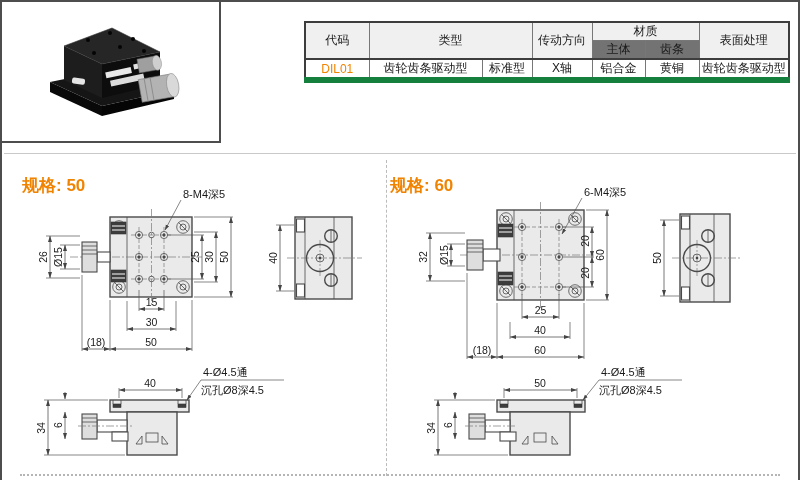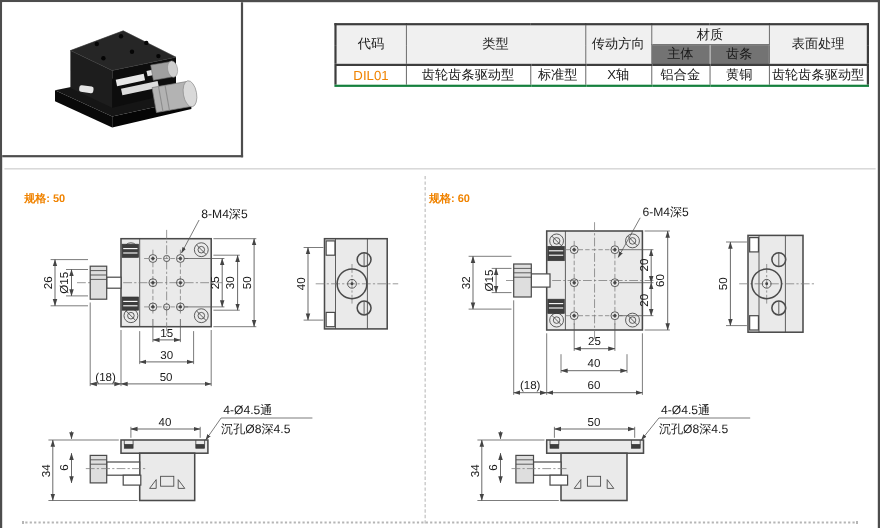--- a/index.html
+++ b/index.html
@@ -14,29 +14,29 @@
 
   
   table.spec{position:absolute;left:302px;top:19px;border-collapse:collapse;
              font-size:12px;color:#1a1a1a;table-layout:fixed;}
   table.spec th,table.spec td{border:1px solid #777;padding:0 2px;text-align:center;
              font-weight:normal;white-space:nowrap;overflow:hidden;}
   table.spec{border:2px solid #3d3d3d;}
   table.spec tr.h1 th{height:16px;background:#f0f0f0;}
   table.spec tr.h2 th{height:13px;background:#737373;}
   table.spec tr.d td{height:15px;background:#fff;border-top:2px solid #3d3d3d;
-             border-bottom:2px solid #15803d;}
+             border-bottom:6px solid #15803d;}
   td.code{color:#f08300;font-weight:bold;}
 
   
   .hdiv{position:absolute;left:2px;right:2px;top:151px;border-top:1px solid #c9c9c9;}
   .vdash{position:absolute;left:384px;top:158px;height:316px;border-left:1px dashed #bbbbbb;}
   .bdots{position:absolute;left:18px;right:18px;top:472px;border-top:2px dotted #b5b5b5;}
 
-  .spec-title{position:absolute;top:172px;font-size:10px;font-weight:bold;color:#f08300;}
+  .spec-title{position:absolute;top:172px;font-size:17px;font-weight:bold;color:#f08300;}
   #t50{left:20px;} #t60{left:388px;}
 
   svg.drawing{position:absolute;overflow:visible;}
   #d50{left:30px;top:180px;} #d60{left:400px;top:180px;}
 
   
   .pl{fill:#eaeaea;stroke:#4a4a4a;stroke-width:1.4;}
   .ln{fill:none;stroke:#4a4a4a;stroke-width:1.4;}
   .tn{fill:none;stroke:#4a4a4a;stroke-width:0.8;}
   .wh{fill:#ffffff;stroke:#4a4a4a;stroke-width:1.1;}

